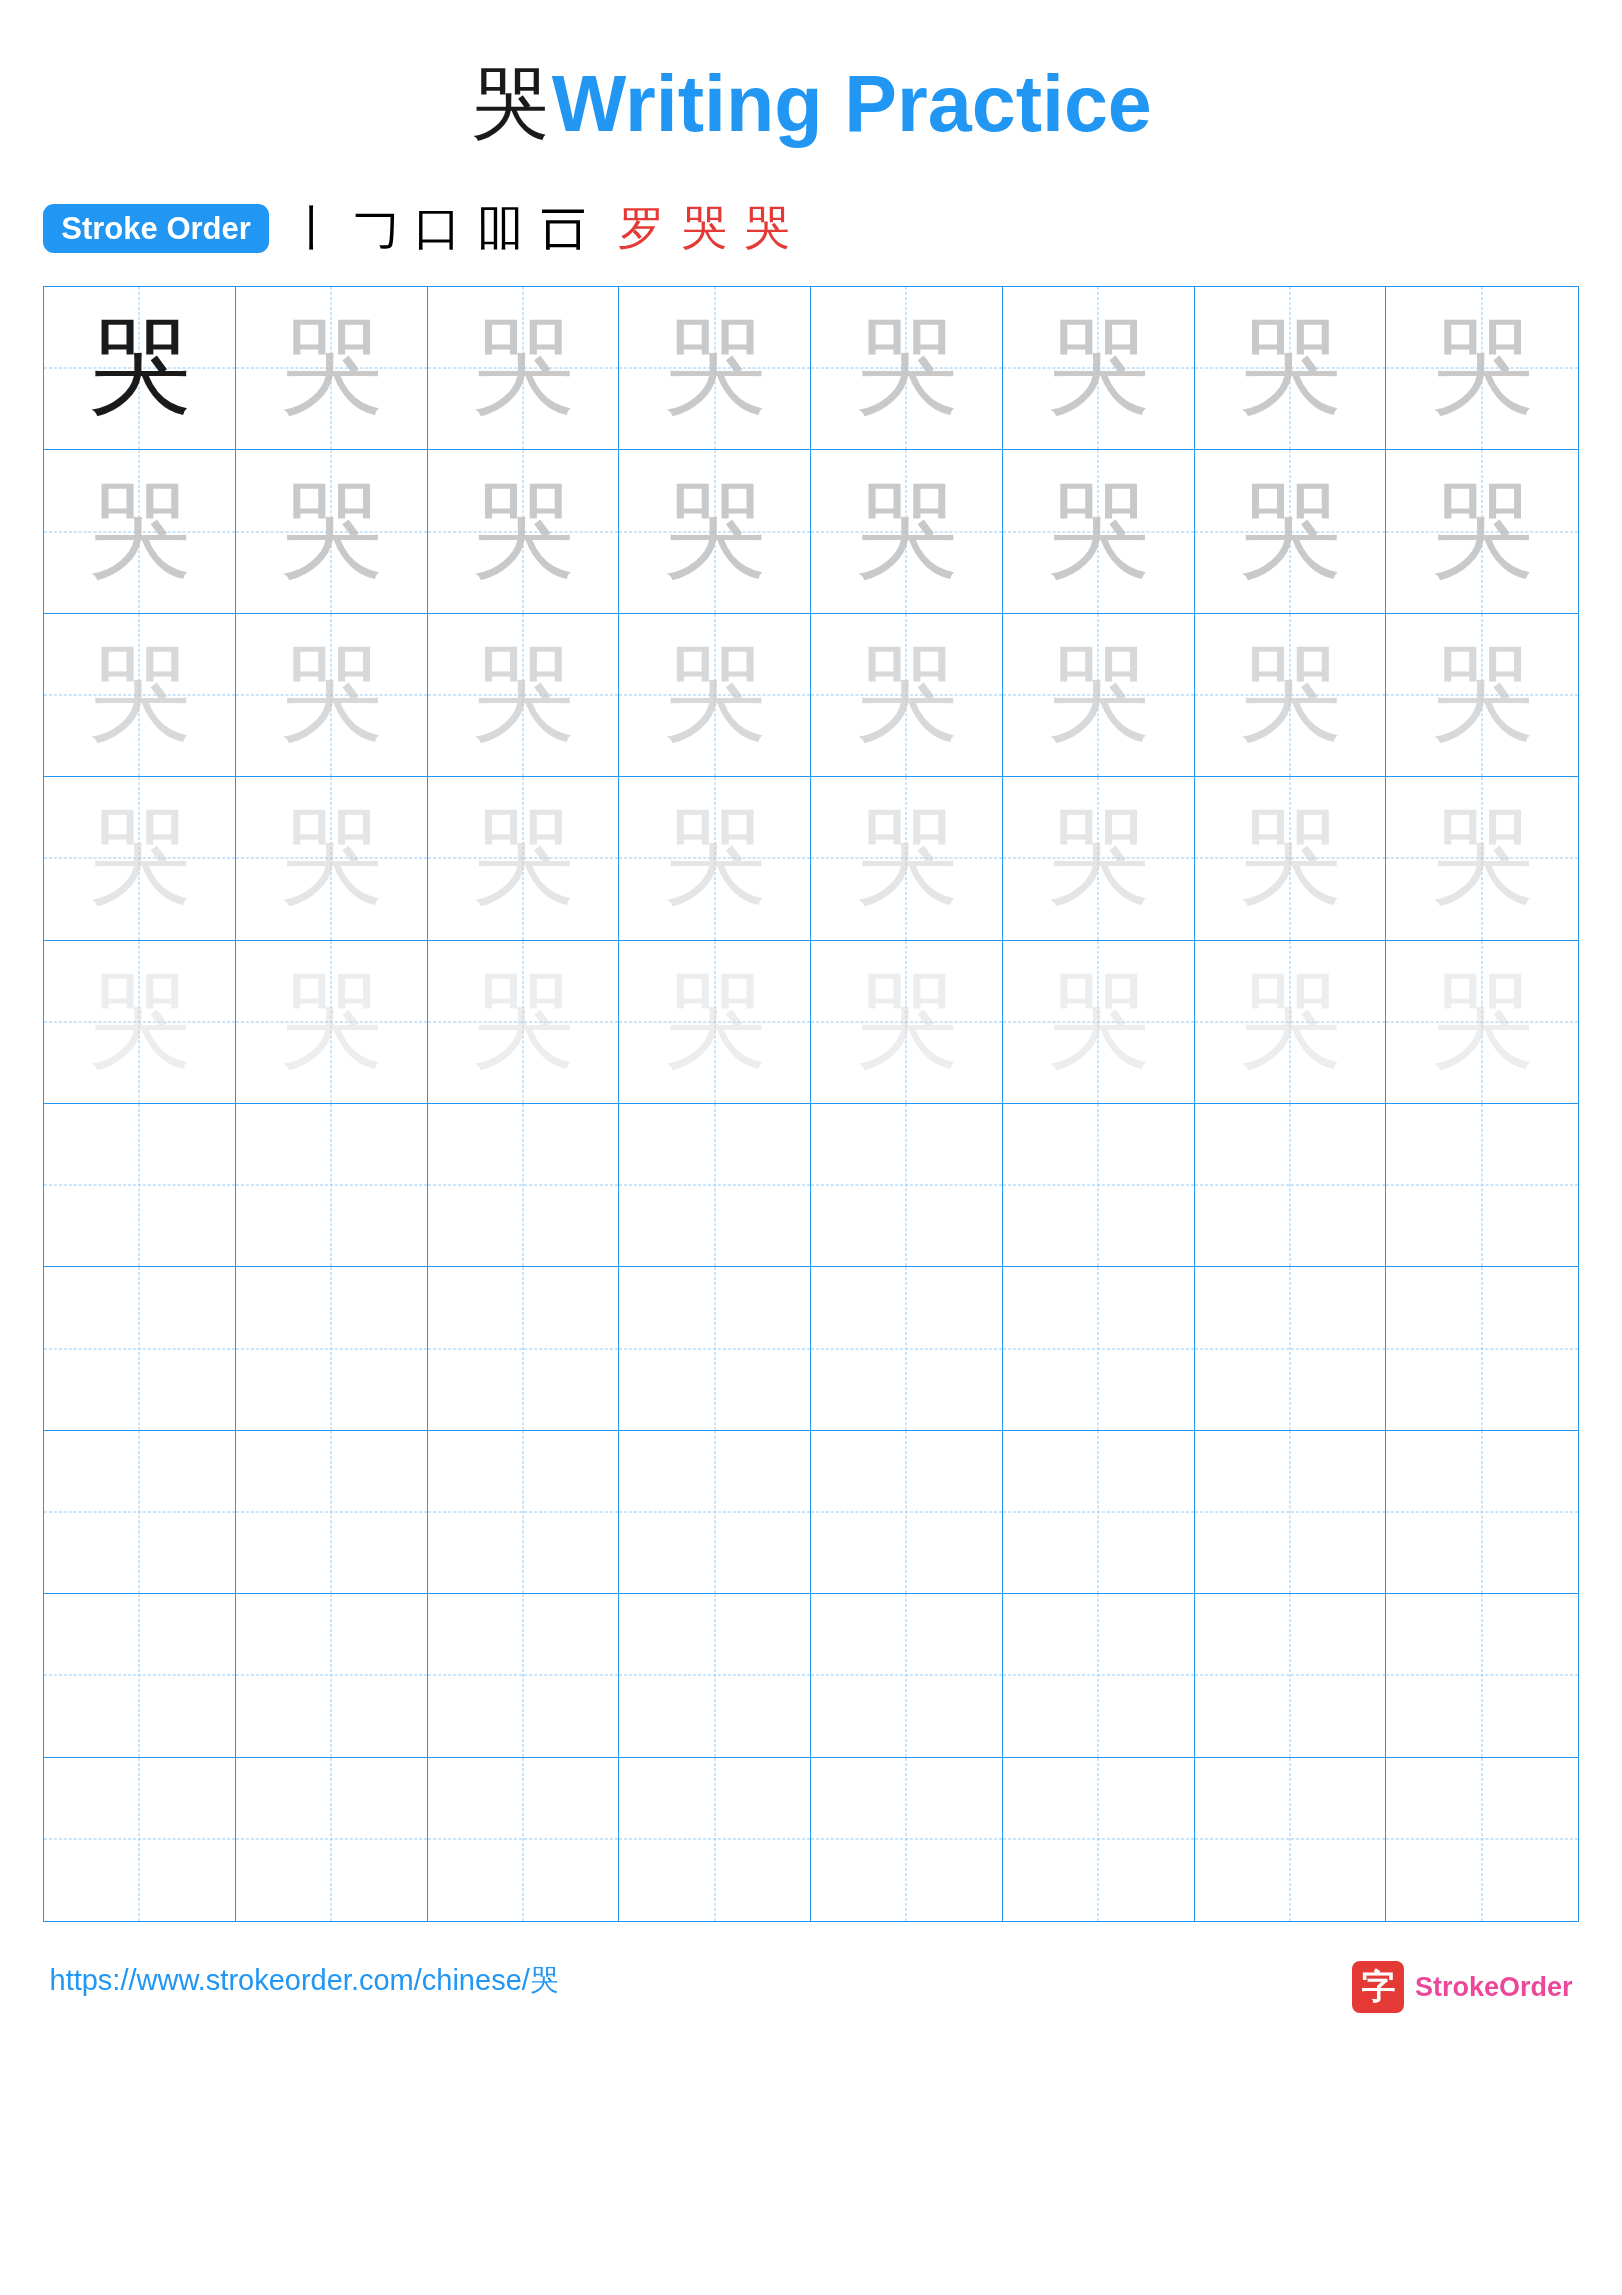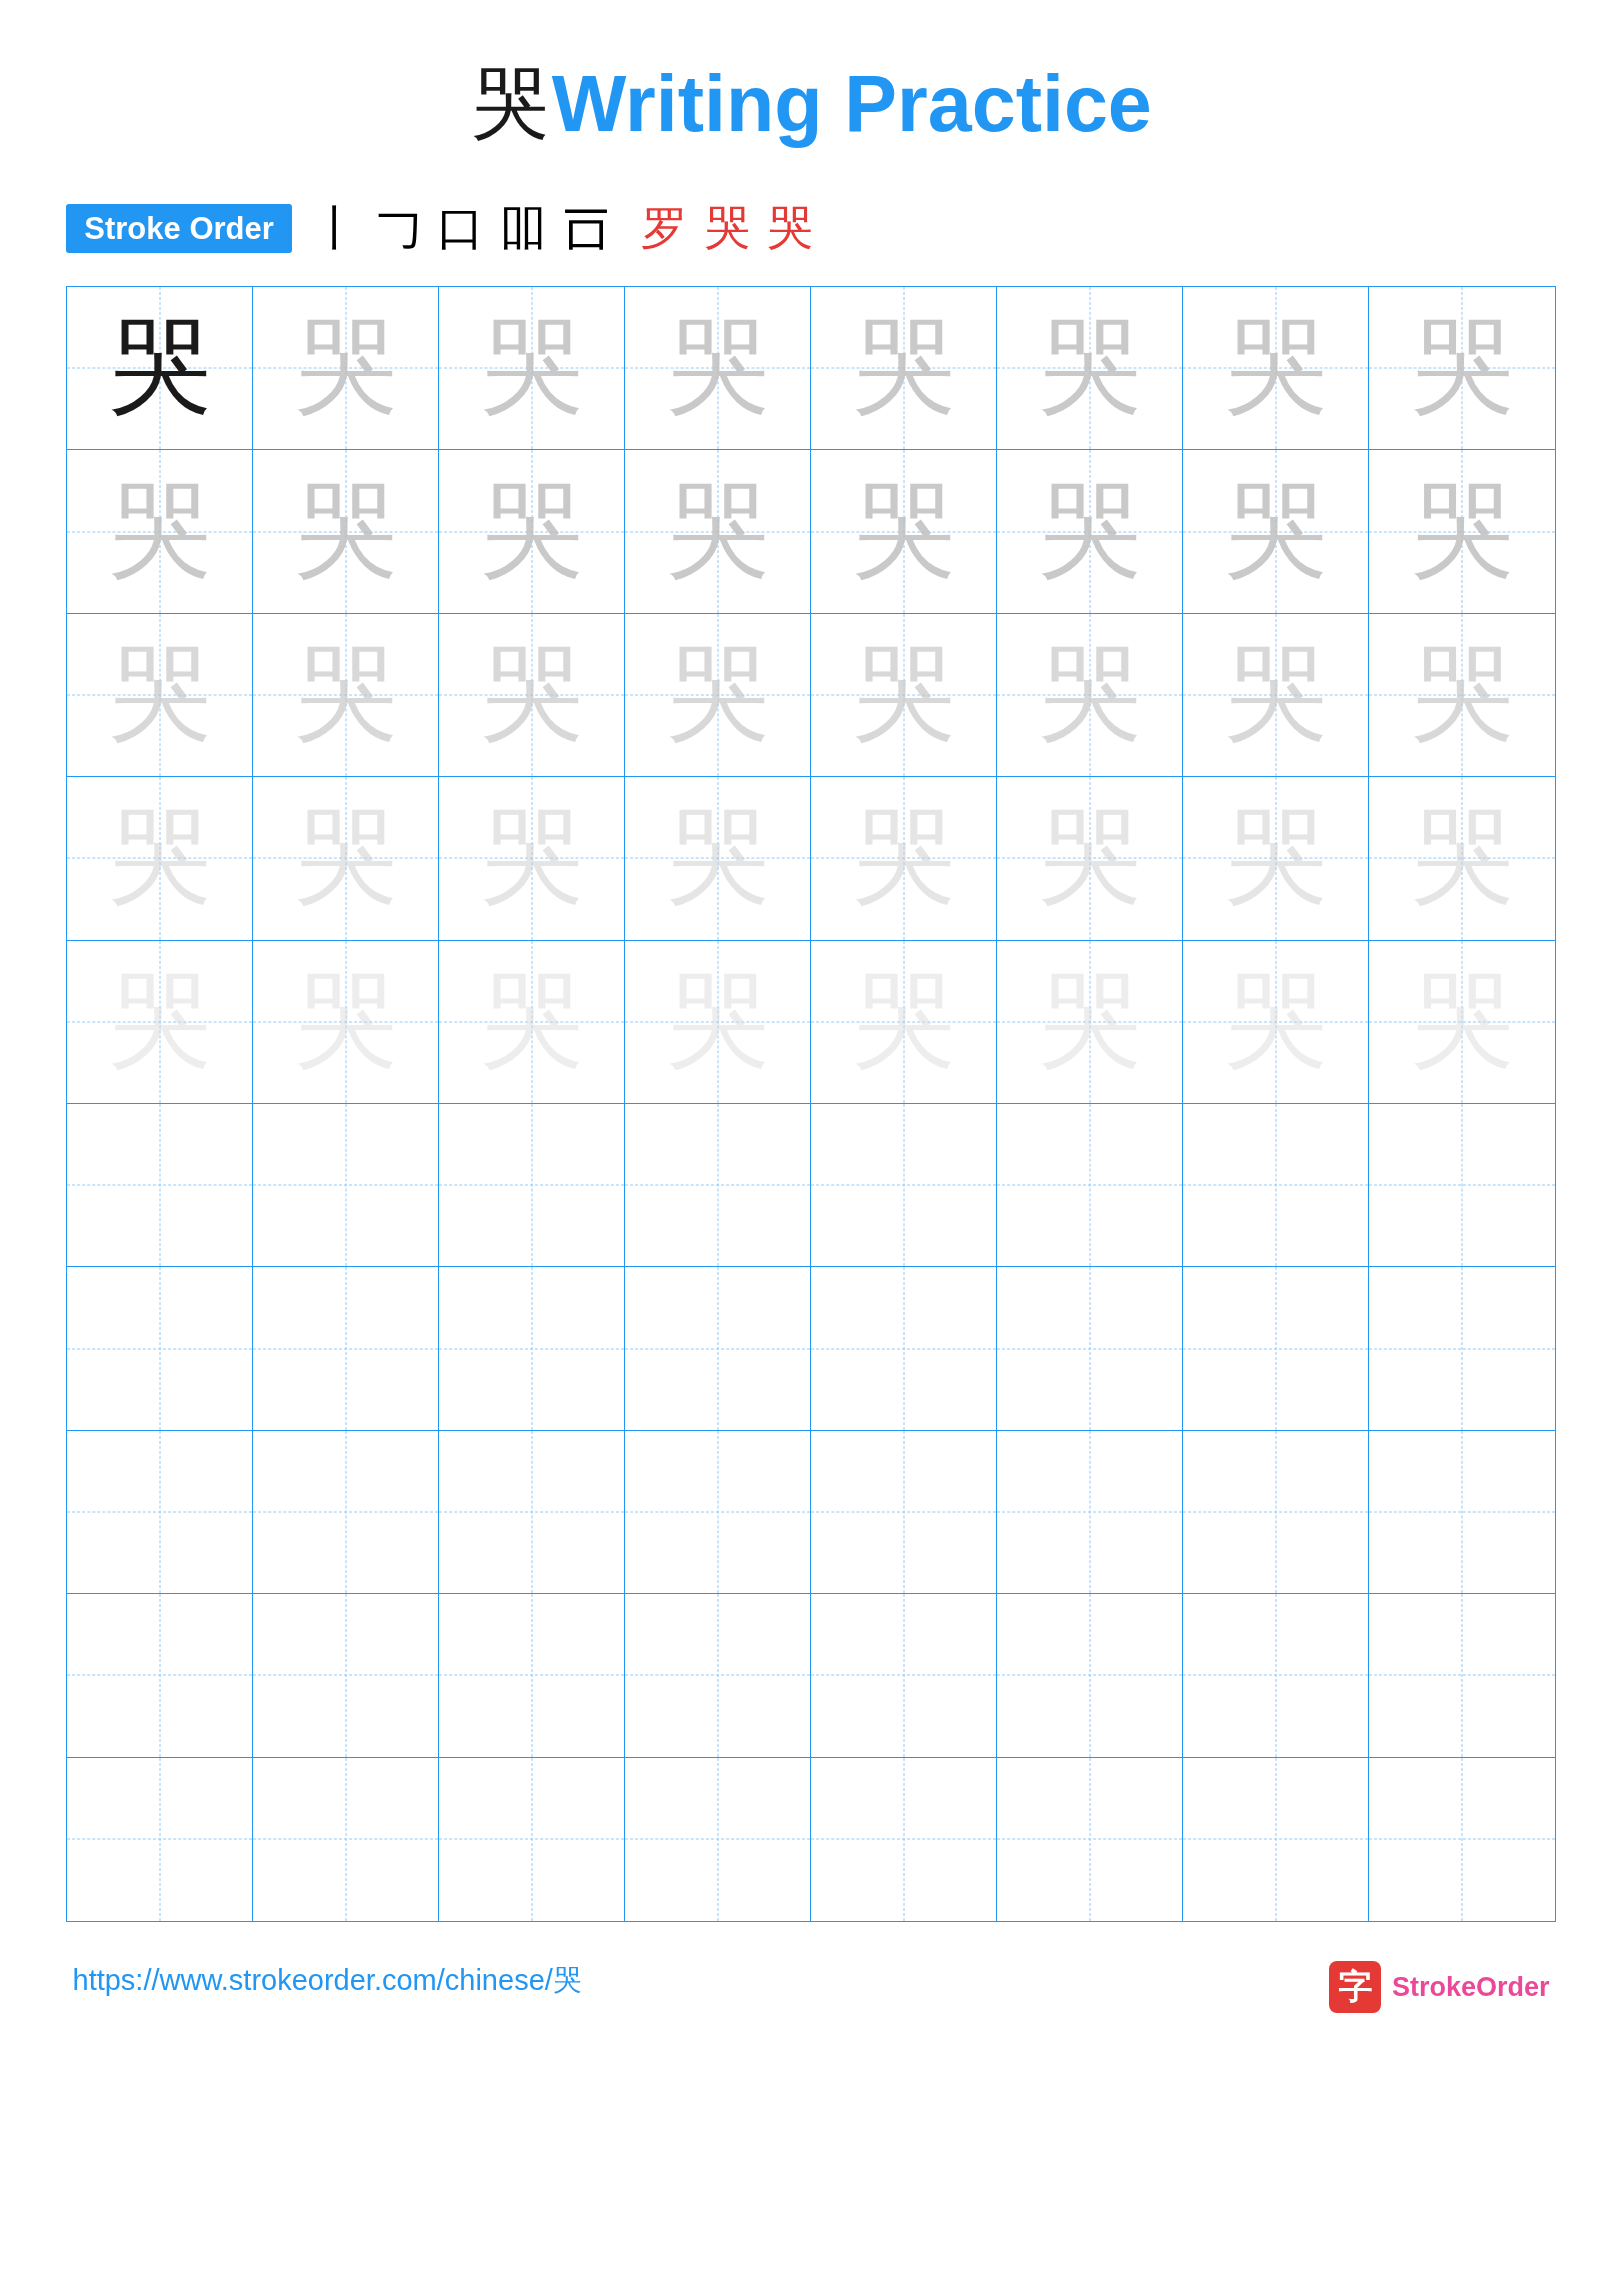--- a/index.html
+++ b/index.html
@@ -9,21 +9,21 @@
       font-family: serif;
       width: 1622px;
       min-height: 2295px;
       position: relative;
     }
 
     .page {
       width: 1622px;
       min-height: 2295px;
       background: #fff;
-      padding: 52px 66px;
+      padding: 52px 43px;
       position: relative;
     }
 
     .title-area {
       text-align: center;
       margin-bottom: 39px;
     }
 
     .title-char {
       font-size: 79px;
@@ -45,21 +45,21 @@
       gap: 19.6px;
     }
 
     .stroke-order-badge {
       background: #2196F3;
       color: white;
       padding: 6.5px 18.3px;
       font-size: 31px;
       font-family: 'Arial', sans-serif;
       font-weight: bold;
-      border-radius: 3px;
+      border-radius: 11px;
       white-space: nowrap;
     }
 
     .stroke-order-chars {
       display: flex;
       align-items: center;
       gap: 15.7px;
       font-size: 47px;
       font-family: serif;
     }

